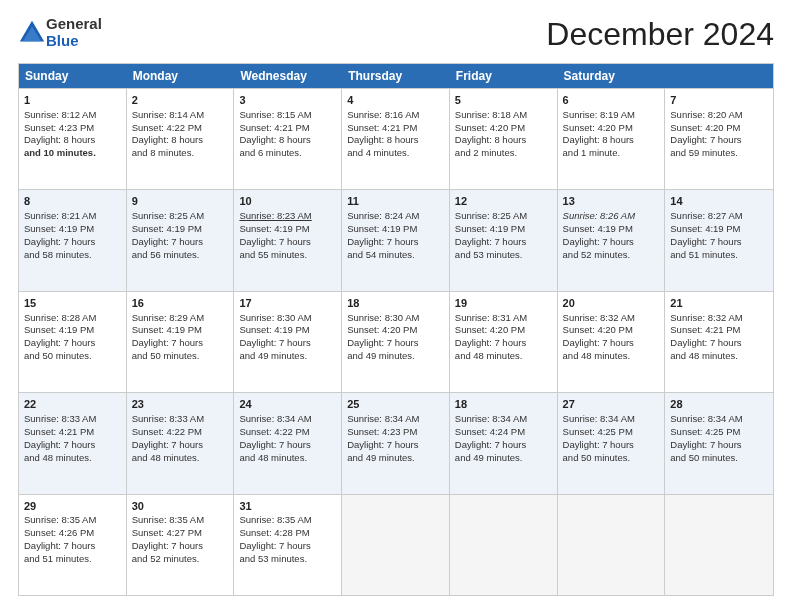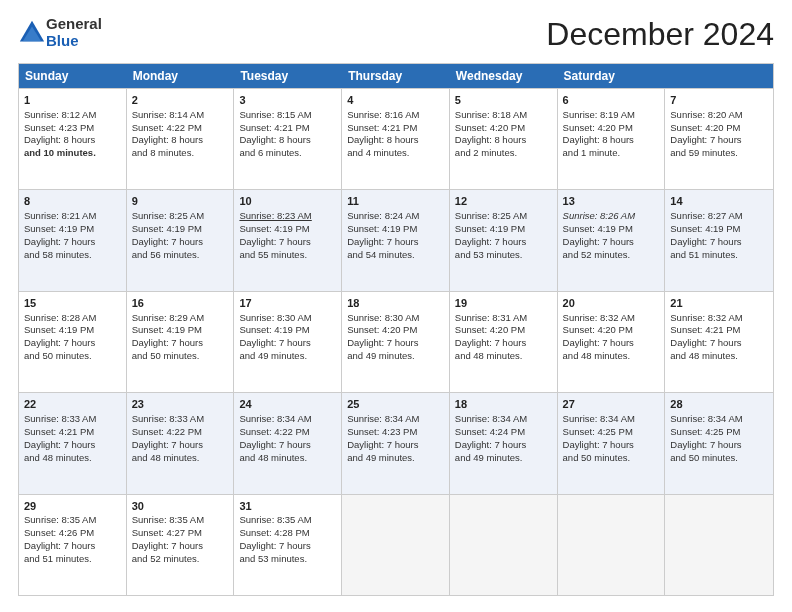--- a/index.html
+++ b/index.html
@@ -129,23 +129,23 @@
     </div>
     <div class="title-block">
       <div class="month-title">December 2024</div>
     </div>
   </div>
 
   <div class="calendar">
     <div class="cal-header" id="cal-header">
         <div class="cal-header-cell">Sunday</div>
         <div class="cal-header-cell">Monday</div>
-        <div class="cal-header-cell">Tuesday</div>
+        <div class="cal-header-cell">Wednesday</div>
         <div class="cal-header-cell">Thursday</div>
-        <div class="cal-header-cell">Wednesday</div>
+        <div class="cal-header-cell">Friday</div>
         <div class="cal-header-cell">Saturday</div>
       </div>
     <div class="cal-body" id="cal-body">
         <div class="cal-row">
           <div class="cal-cell">
             <span class="day-num">1</span>
             <span style="display: block;">Sunrise: 8:12 AM</span>
             <span style="display: block;">Sunset: 4:23 PM</span>
             <span style="display: block;">Daylight: 8 hours</span>
             <span style="display: block; font-weight: bold;">and 10 minutes.</span>

